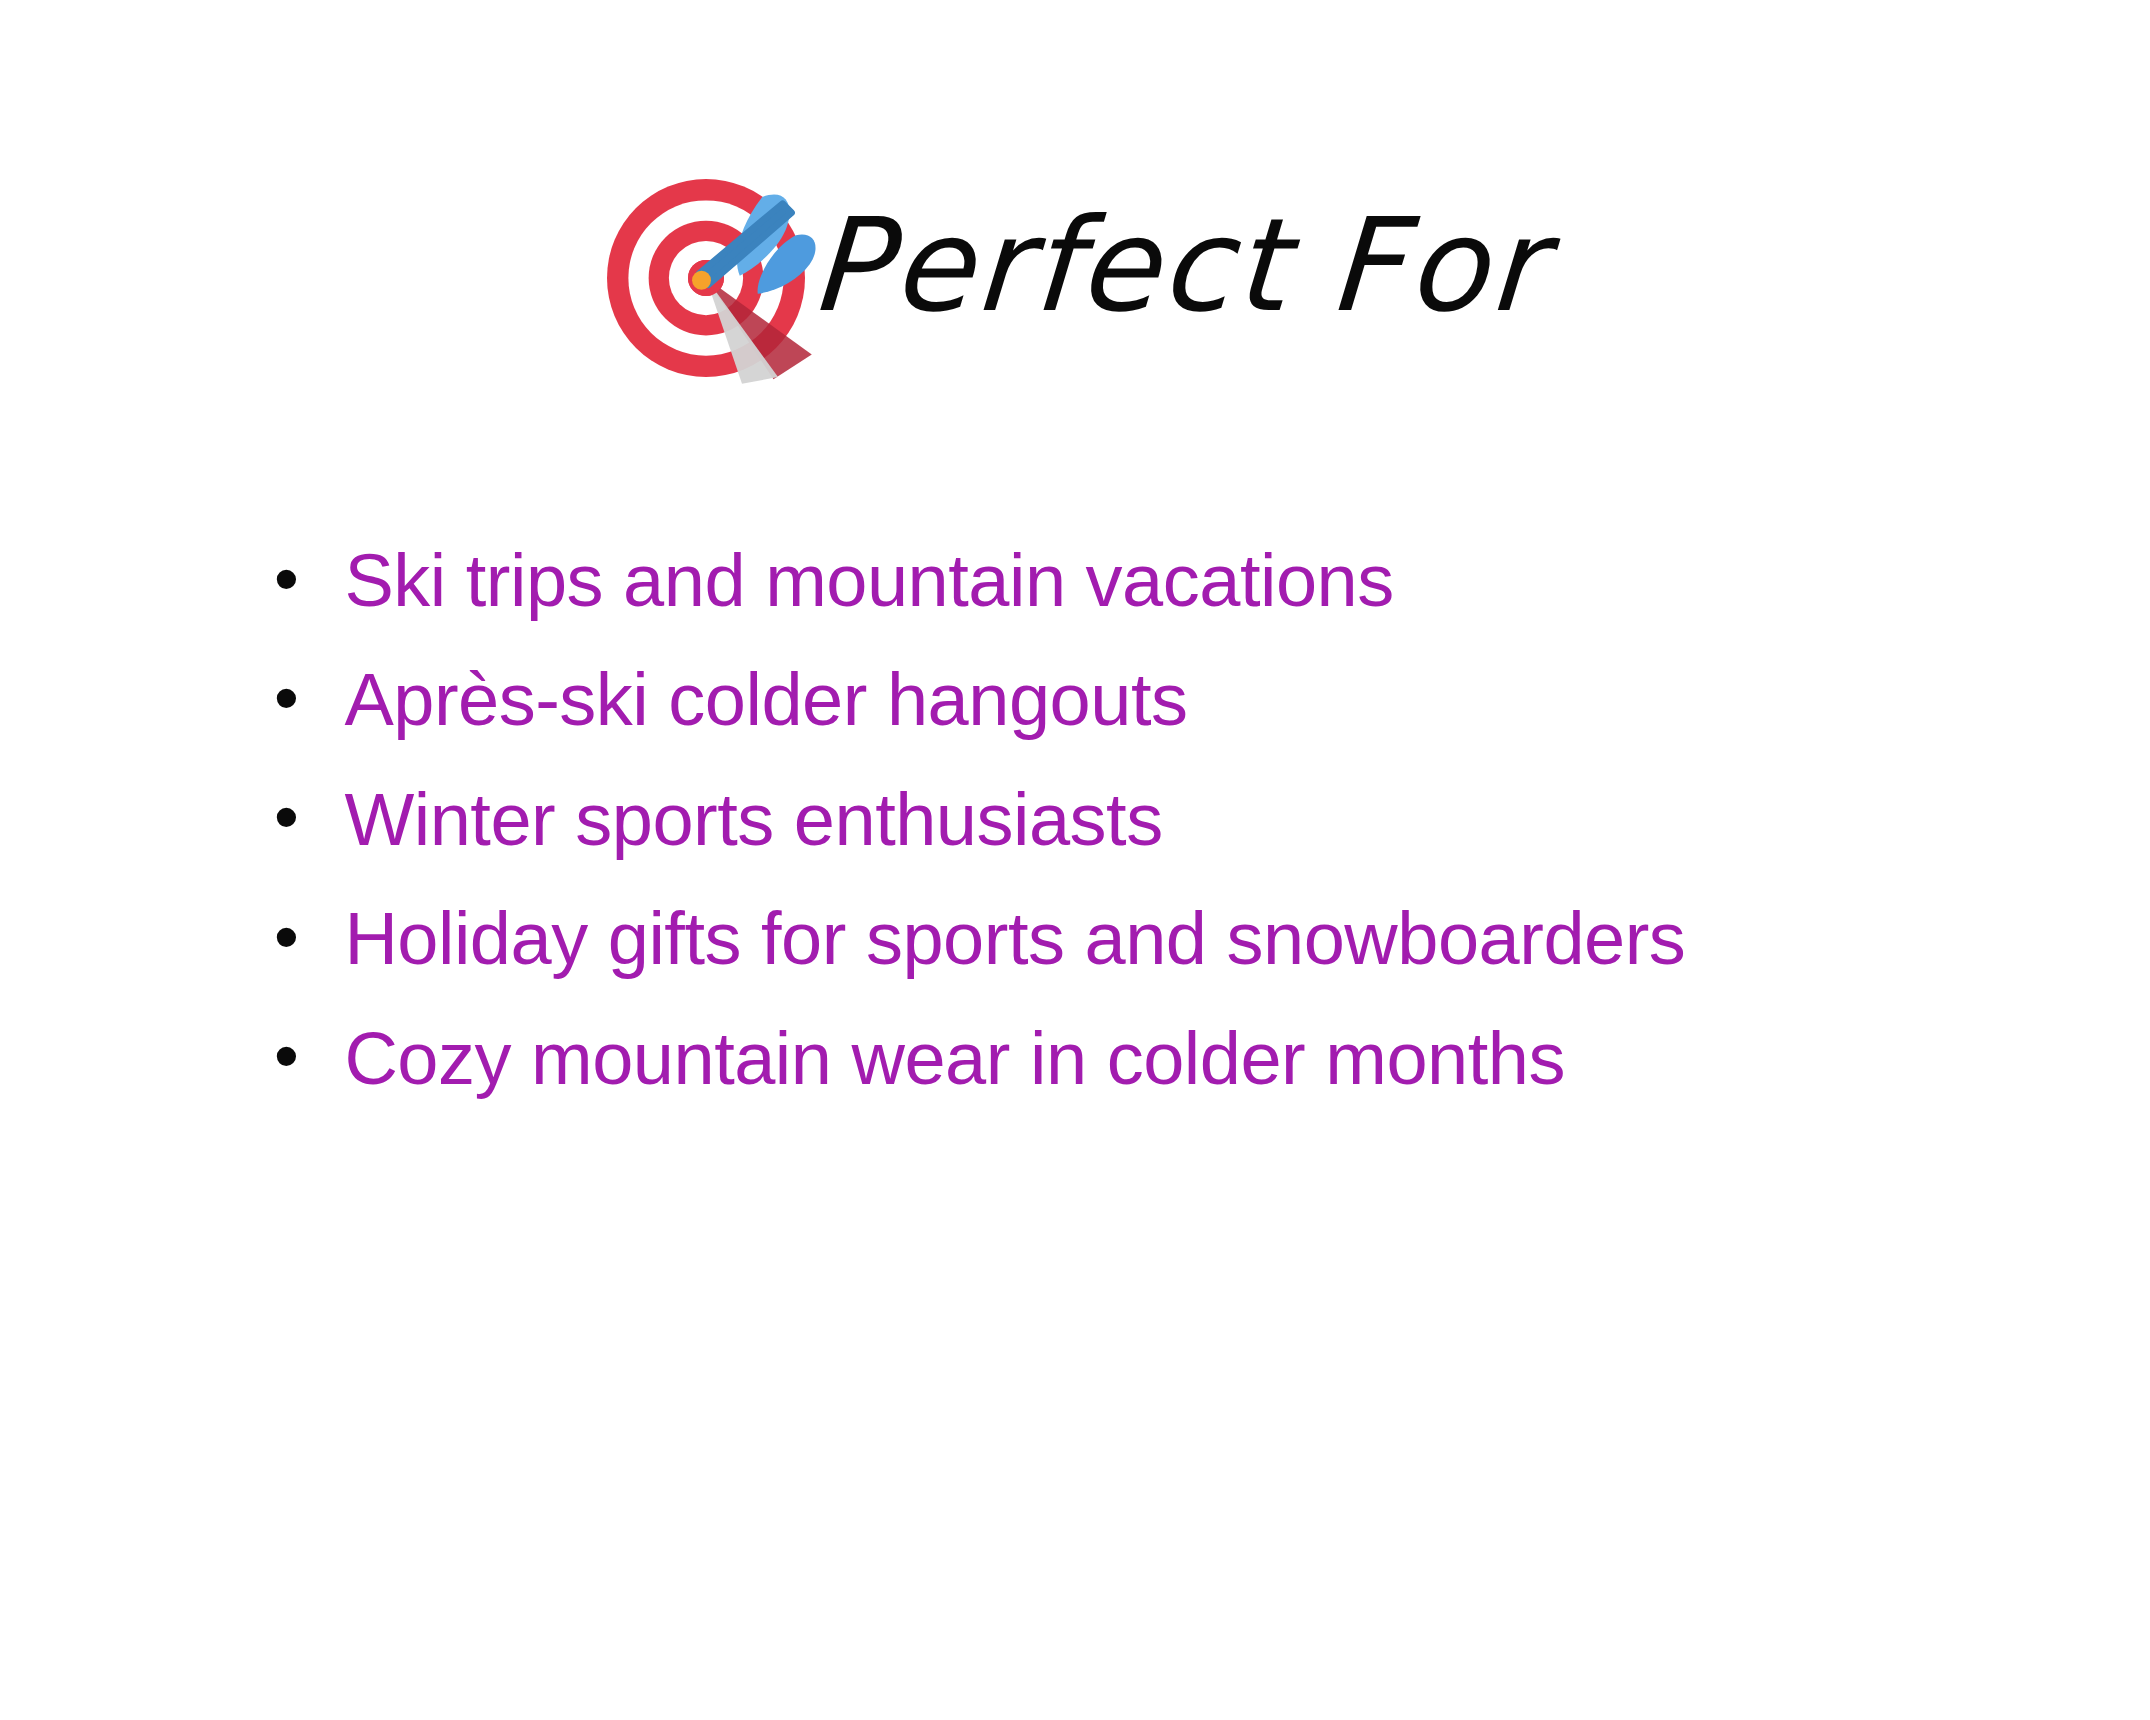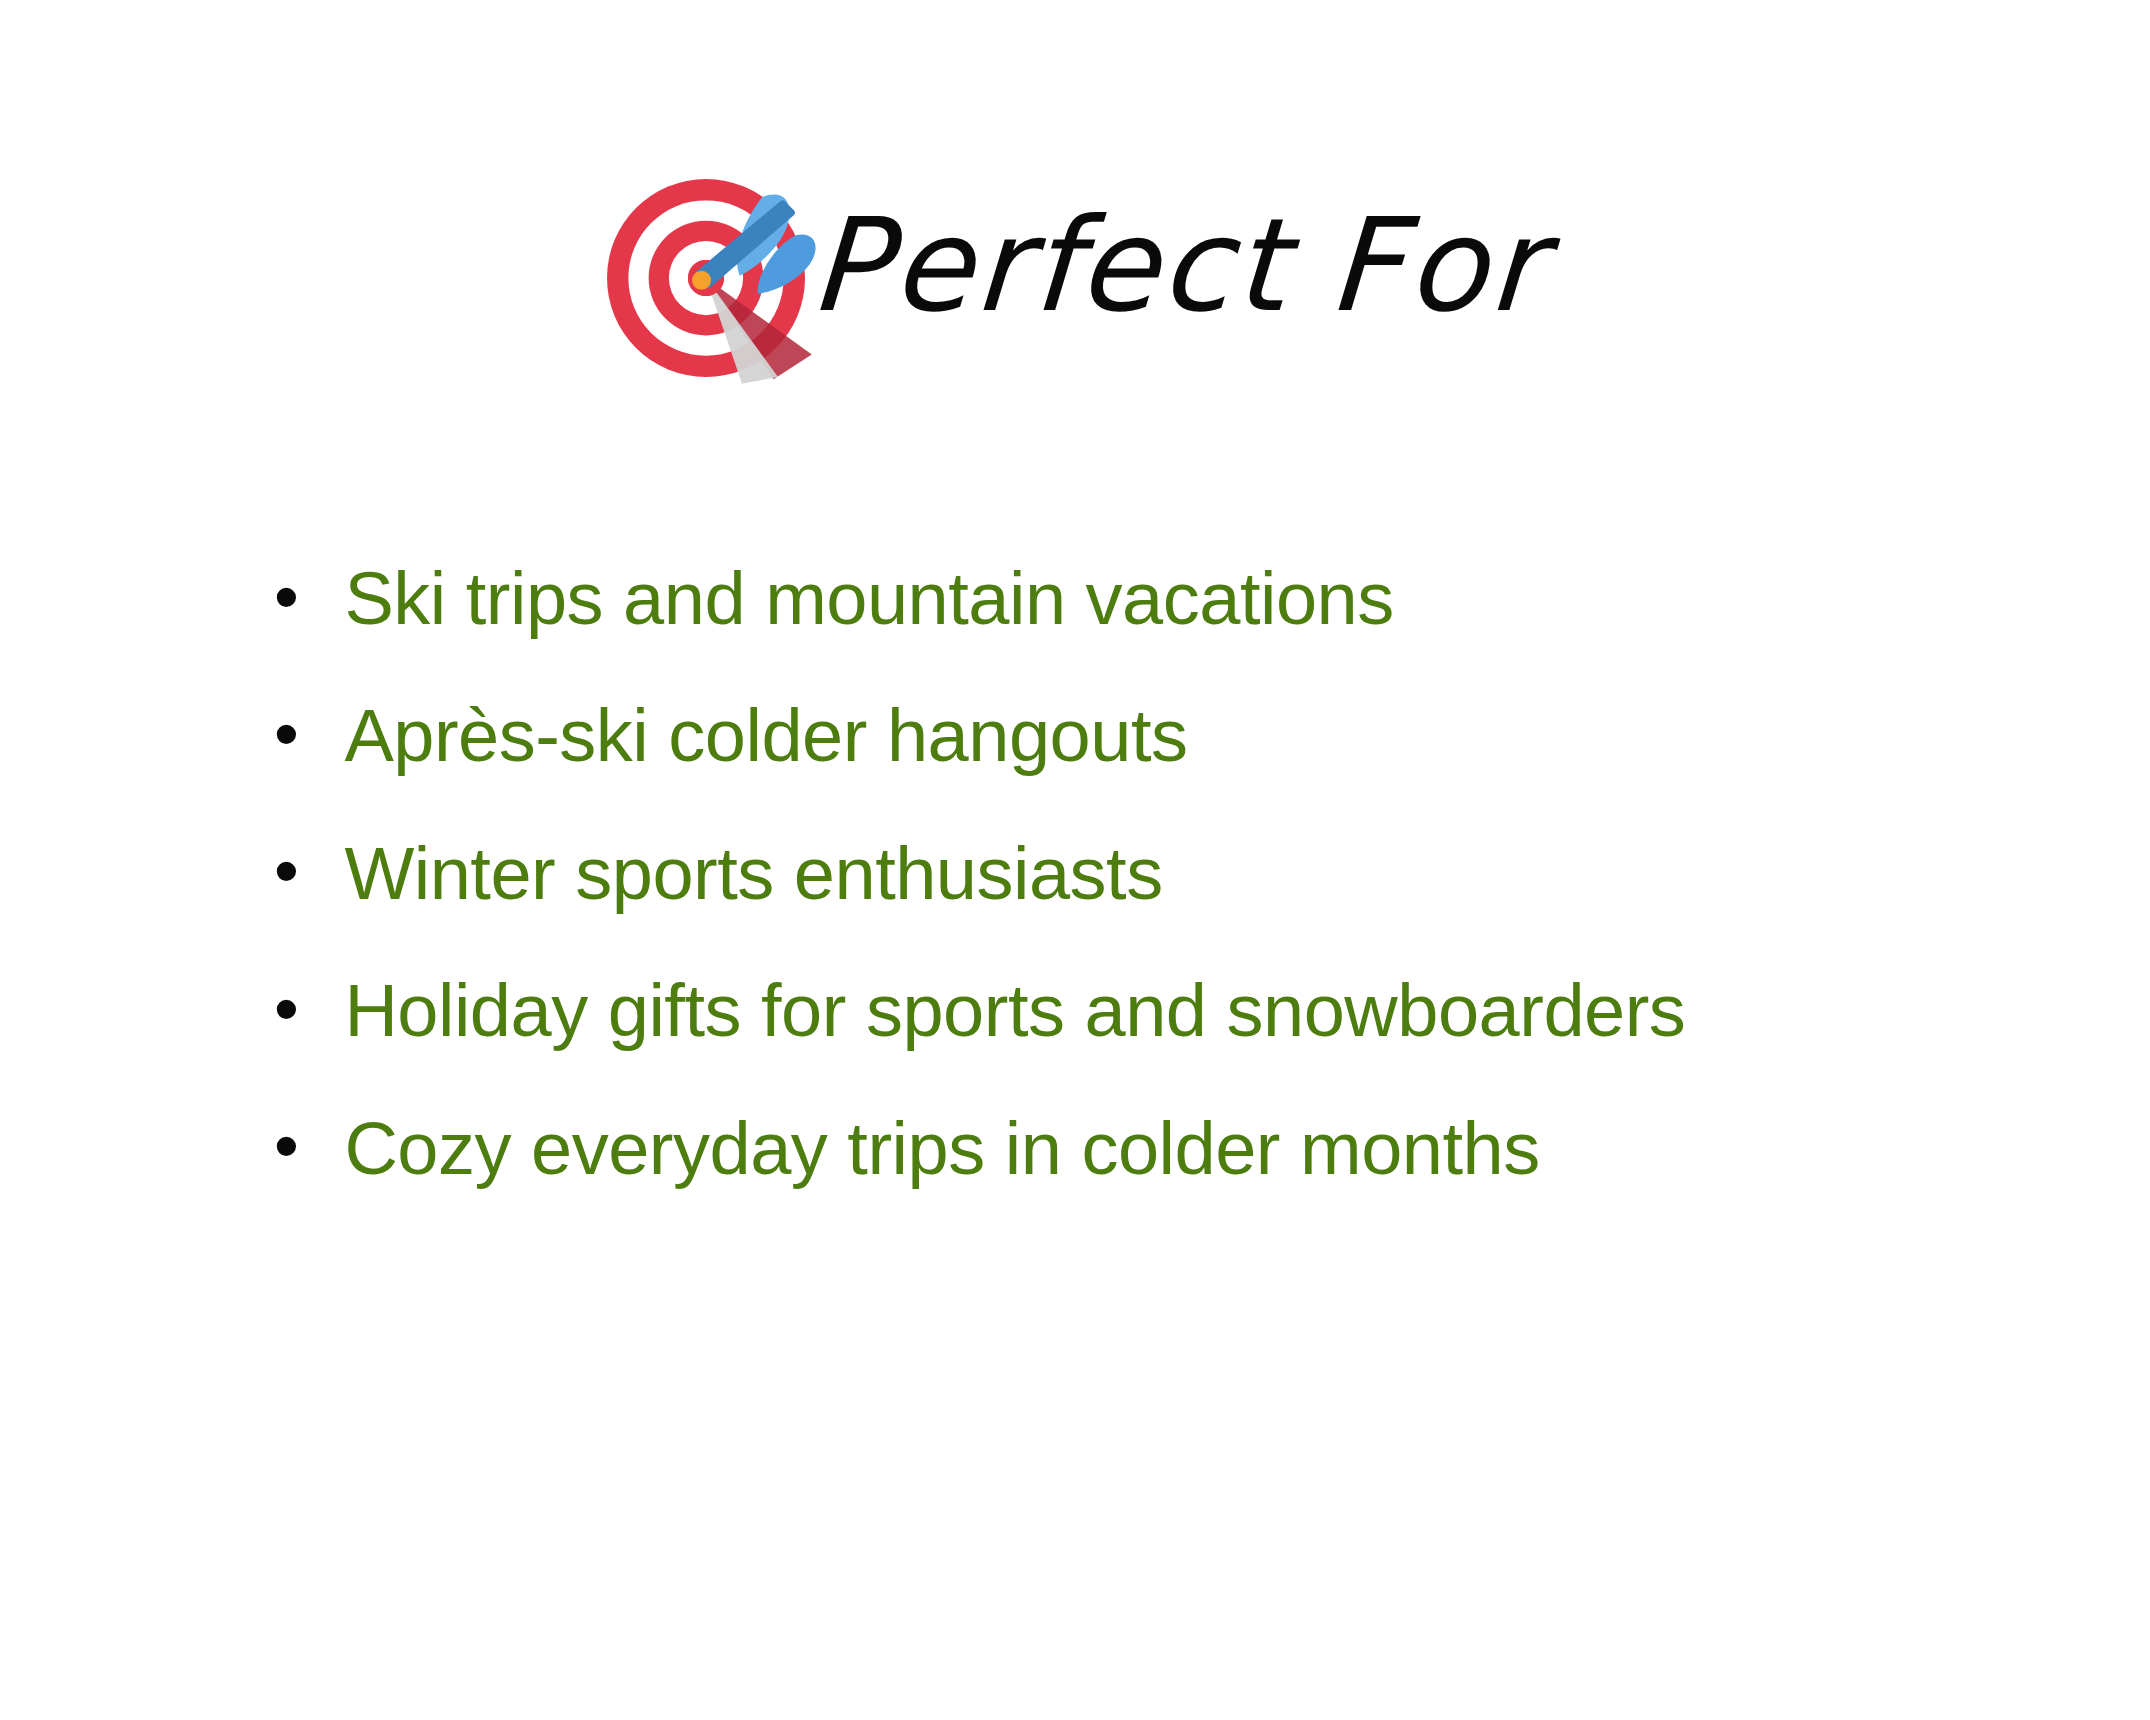--- a/index.html
+++ b/index.html
@@ -83,24 +83,23 @@
     top: -3.4px;
   }
 
   .bullet-text {
     flex: 1 1 auto;
     margin-left: 48px;
     font-family: "Liberation Sans", sans-serif;
     font-size: 74px;
     font-weight: 400;
     line-height: 1.06;
-    color: #4d7c0f;
+    color: #a21caf;
     white-space: nowrap;
     letter-spacing: -0.5px;
-    margin-top: 18px;
   }
 </style>
 </head>
 <body>
 
 <div class="slide">
 
   <div class="title-row">
 
     <svg class="dart-emoji" viewBox="0 0 100 100" aria-hidden="true">
@@ -146,19 +145,19 @@
       <span class="bullet-text">Winter sports enthusiasts</span>
     </li>
 
     <li class="bullet-item">
       <span class="bullet-dot">•</span>
       <span class="bullet-text">Holiday gifts for sports and snowboarders</span>
     </li>
 
     <li class="bullet-item">
       <span class="bullet-dot">•</span>
-      <span class="bullet-text">Cozy everyday trips in colder months</span>
+      <span class="bullet-text">Cozy mountain wear in colder months</span>
     </li>
 
   </ul>
 
 </div>
 
 
 </body></html>

